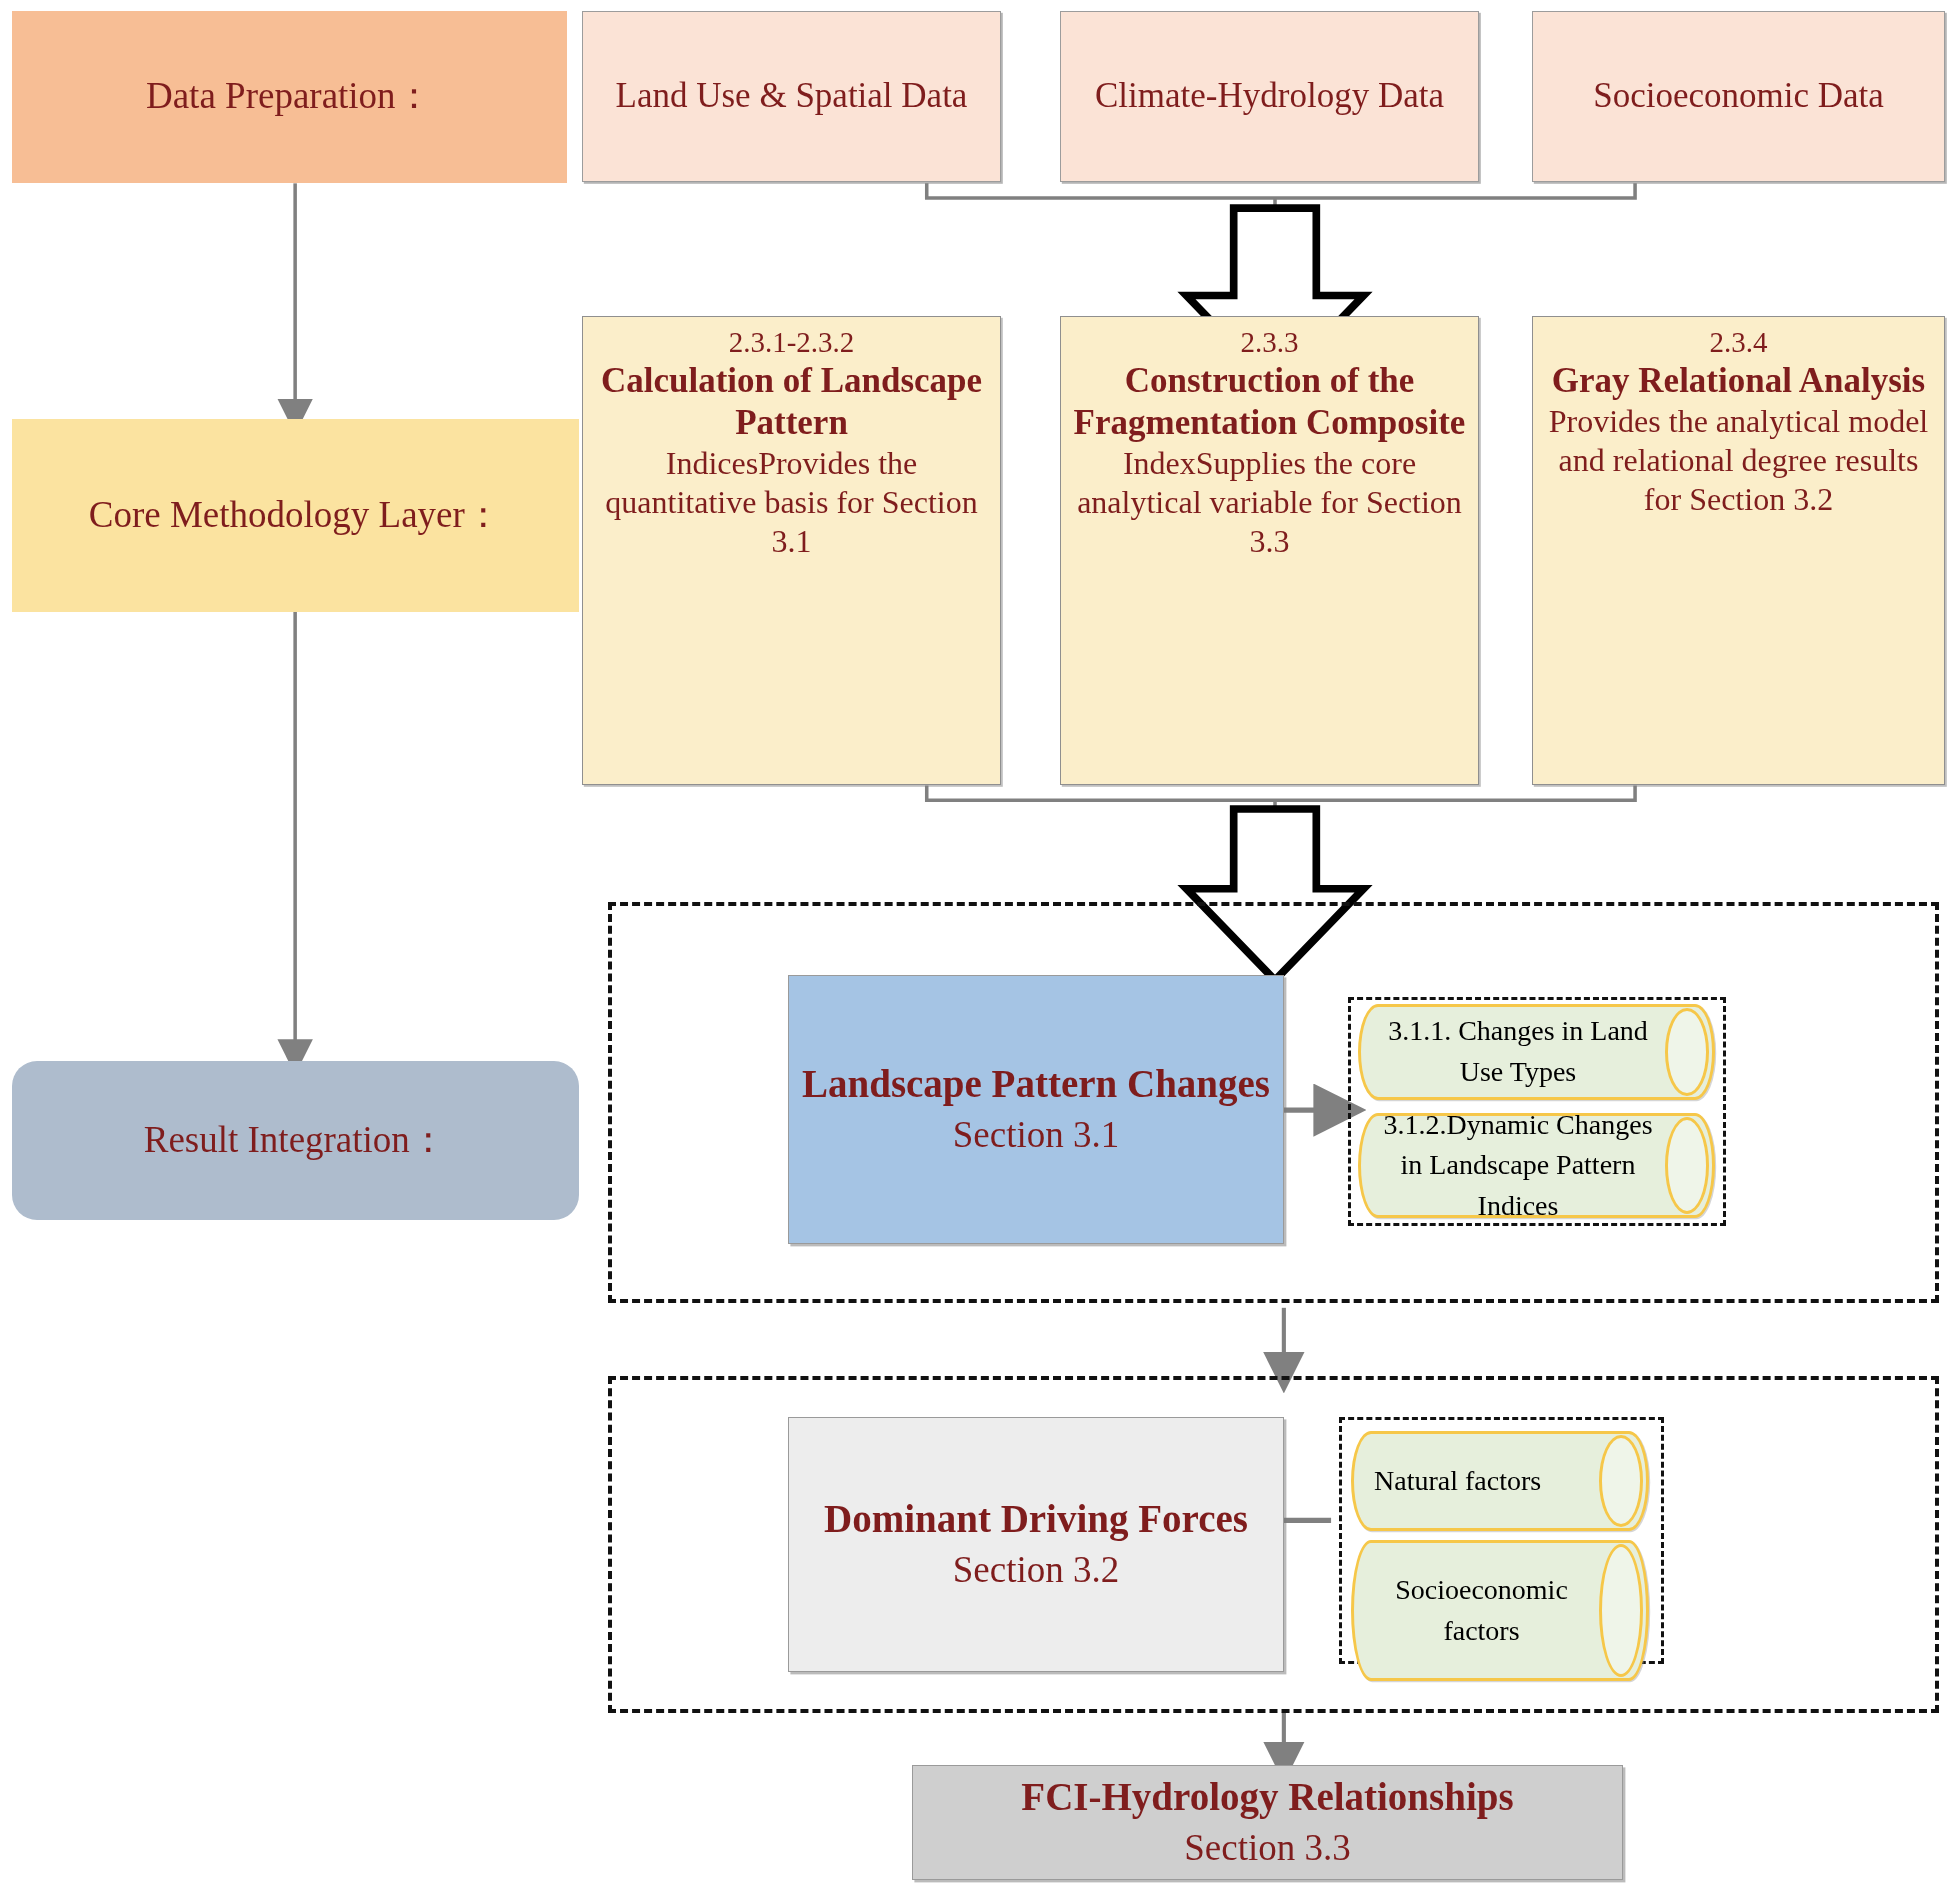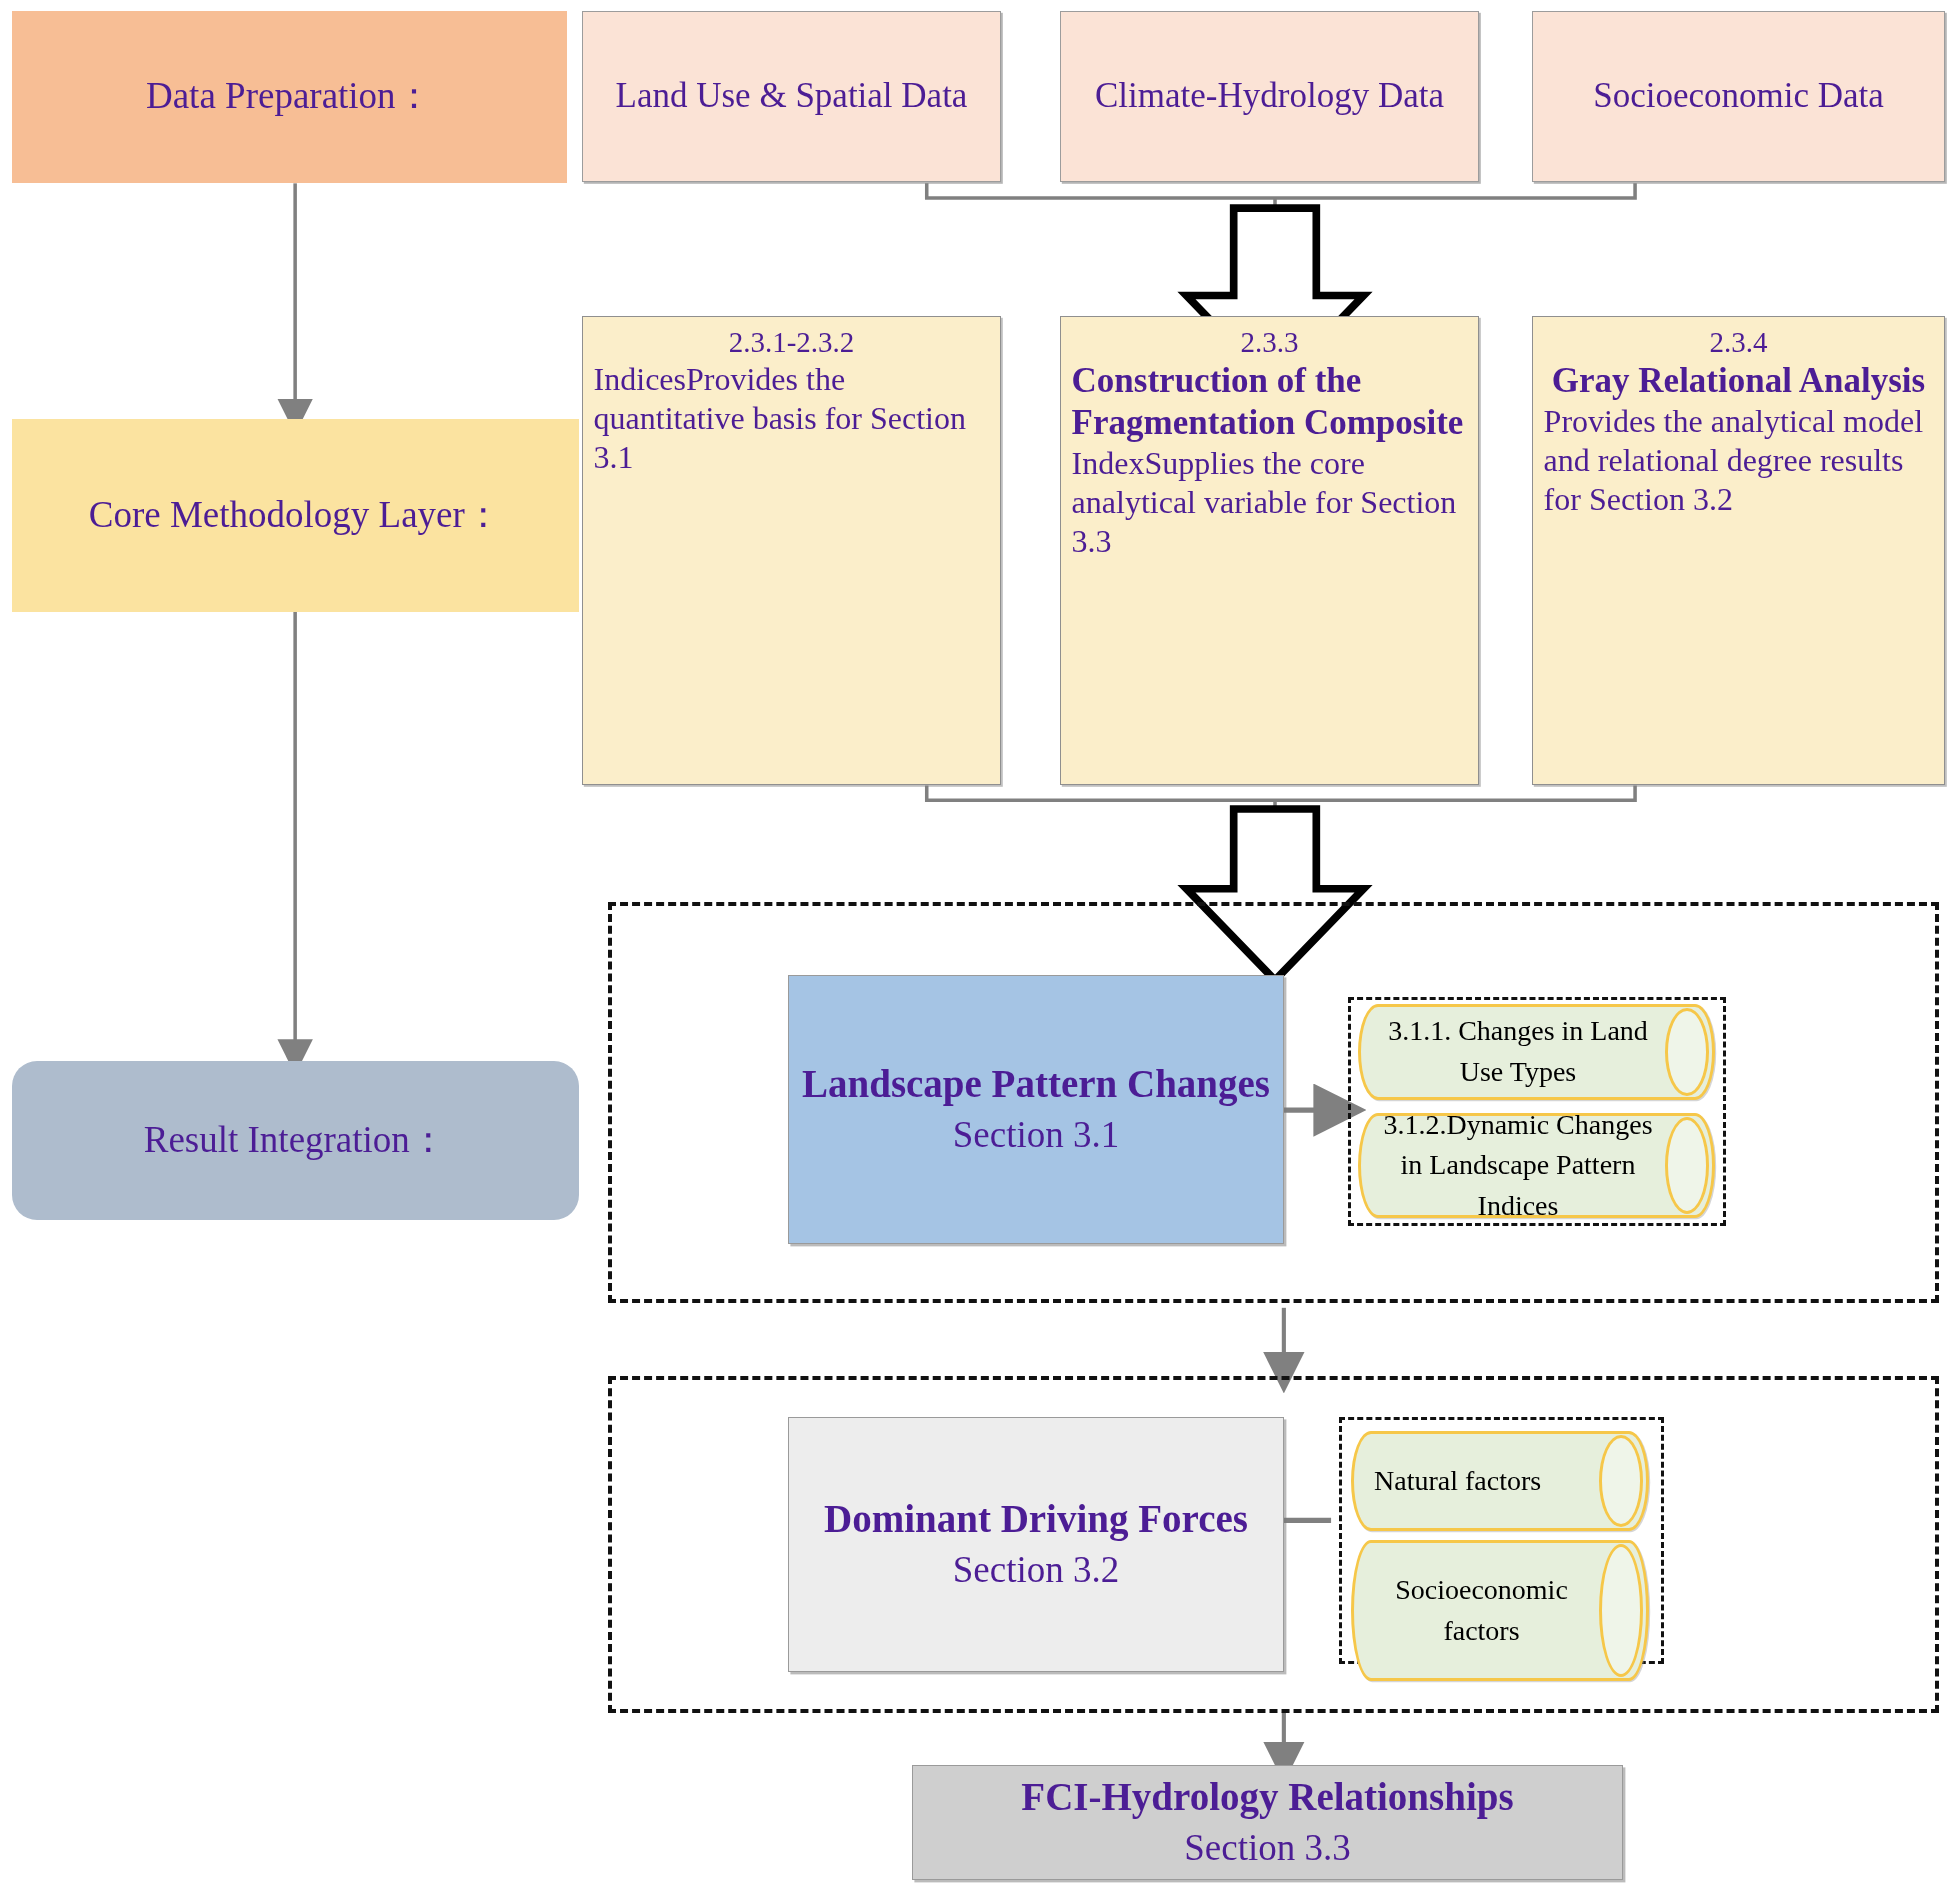--- a/index.html
+++ b/index.html
@@ -1,20 +1,20 @@
 <!DOCTYPE html>
 <html style="font-size:9.4px"><head>
 <meta charset="utf-8">
 <style>
   html,body{margin:0;padding:0;background:#ffffff;}
   body{font-family:"Liberation Serif","DejaVu Serif",serif;}
   #stage{position:relative;width:1955px;height:1889px;background:#fff;overflow:hidden;}
 
   .node{position:absolute;box-sizing:border-box;display:flex;flex-direction:column;
-        align-items:center;justify-content:center;text-align:left;color:#4c1d95;}
+        align-items:center;justify-content:center;text-align:center;color:#7f1d1d;}
 
   
   .lbl-prep{background:#F7BE95;}
   .lbl-core{background:#FBE3A0;}
   .lbl-result{background:#AEBCCD;}
   .lbl-prep, .lbl-core, .lbl-result{font-size:37px;line-height:1.25;}
 
   
   .data-box{background:#FBE3D6;border:1.2px solid #9c9c9c;
             box-shadow:1.8px 1.8px 0 rgba(120,120,120,.55);
@@ -109,20 +109,21 @@
   <div class="node data-box" style="left:1060px;top:10.6px;width:419px;height:171px;">
     <span>Climate-Hydrology Data</span>
   </div>
 
   <div class="node data-box" style="left:1532px;top:10.6px;width:413px;height:171px;">
     <span>Socioeconomic Data</span>
   </div>
 
   <div class="node meth-box" style="left:582px;top:316px;width:419px;height:469px;">
     <span class="meth-num">2.3.1-2.3.2</span>
+    <span class="meth-title">Calculation of Landscape Pattern</span>
     <span class="meth-desc">IndicesProvides the quantitative basis for Section 3.1</span>
   </div>
 
   <div class="node meth-box" style="left:1060px;top:316px;width:419px;height:469px;">
     <span class="meth-num">2.3.3</span>
     <span class="meth-title">Construction of the Fragmentation Composite</span>
     <span class="meth-desc">IndexSupplies the core analytical variable for Section 3.3</span>
   </div>
 
   <div class="node meth-box" style="left:1532px;top:316px;width:413px;height:469px;">

